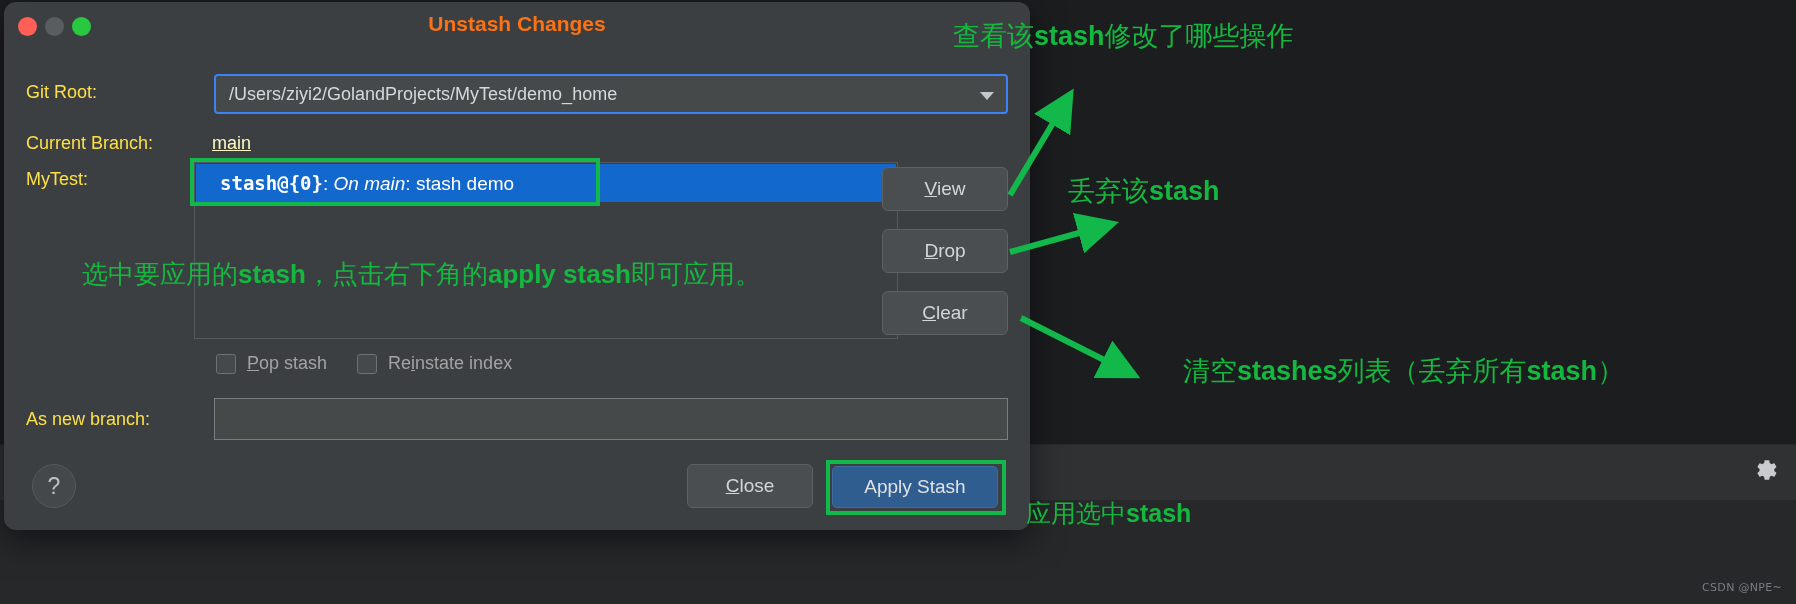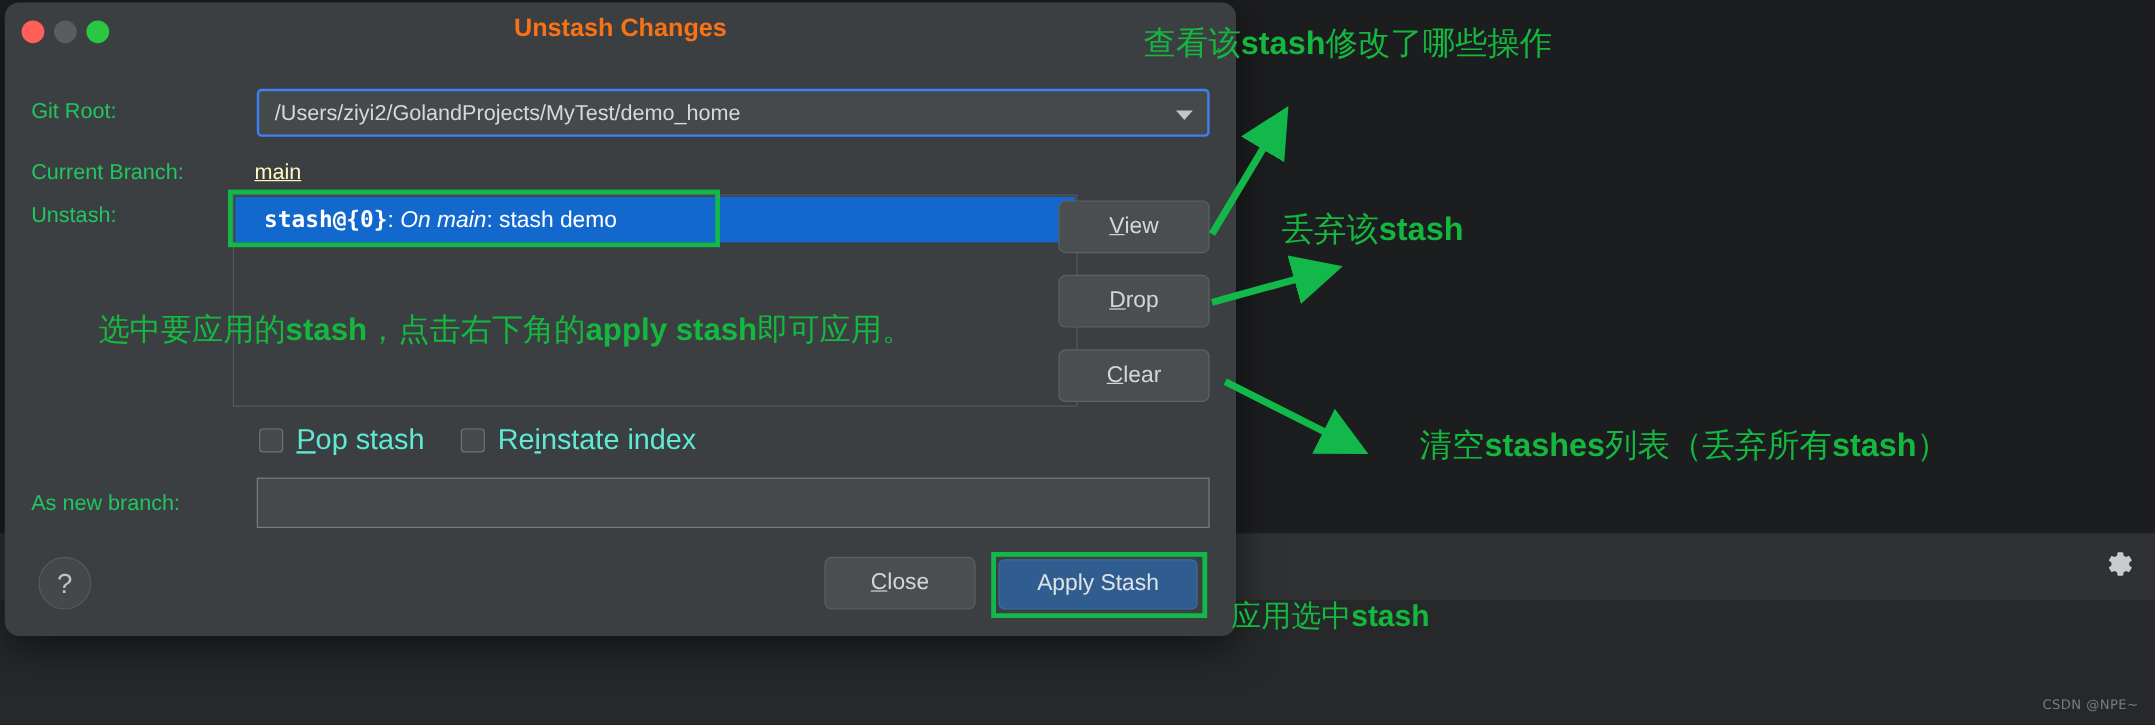--- a/index.html
+++ b/index.html
@@ -65,21 +65,21 @@
   .light.min   { background: #5a5d60; }
   .light.max   { background: #28c840; }
   #dialog-title {
     position: absolute; left: 0; right: 0; top: 10px;
     text-align: center;
     font-size: 21px; font-weight: bold; color: #f97316;
   }
 
   .row { position: absolute; }
   .field-label {
-    color: #22c55e; font-size: 18px; white-space: nowrap;
+    color: #fde047; font-size: 18px; white-space: nowrap;
   }
 
   
   #git-root-label { left: 22px; top: 80px; }
   #git-root-combo {
     left: 210px; top: 72px; width: 794px; height: 40px;
     background: #45494a;
     border: 2px solid #3b82f6;
     border-radius: 4px;
     box-sizing: border-box;
@@ -149,21 +149,21 @@
   
   #checkbox-row { left: 212px; top: 351px; display: flex; align-items: center; gap: 30px; }
   .cbox-wrap { display: flex; align-items: center; gap: 11px; }
   .cbox {
     width: 20px; height: 20px;
     background: #45494a;
     border: 1px solid #6e7274;
     border-radius: 3px;
     box-sizing: border-box;
   }
-  .cbox-label { color: #5eead4; font-size: 24px; white-space: nowrap; }
+  .cbox-label { color: #a3a3a3; font-size: 18px; white-space: nowrap; }
 
   
   #newbranch-label { left: 22px; top: 407px; }
   #newbranch-input {
     left: 210px; top: 396px; width: 794px; height: 42px;
     background: #45494a;
     border: 1px solid #797d7f;
     box-sizing: border-box;
   }
 
@@ -256,21 +256,21 @@
 
   <div class="row field-label" id="git-root-label">Git Root:</div>
   <div class="row" id="git-root-combo">
     <span id="git-root-value">/Users/ziyi2/GolandProjects/MyTest/demo_home</span>
     <span id="git-root-arrow"></span>
   </div>
 
   <div class="row field-label" id="branch-label">Current Branch:</div>
   <div class="row field-label" id="branch-value">main</div>
 
-  <div class="row field-label" id="stashes-label">Unstash:</div>
+  <div class="row field-label" id="stashes-label">MyTest:</div>
 
   <div class="row" id="stash-list">
     <div id="stash-item-0">
       <span class="item-text"><span class="stash-id">stash@{0}</span><span>: </span><span class="stash-on">On main</span><span>: </span><span>stash demo</span></span>
     </div>
   </div>
   <div id="stash-highlight-box"></div>
 
   <div class="side-button" id="btn-view">
     <span class="mnem">V</span>

